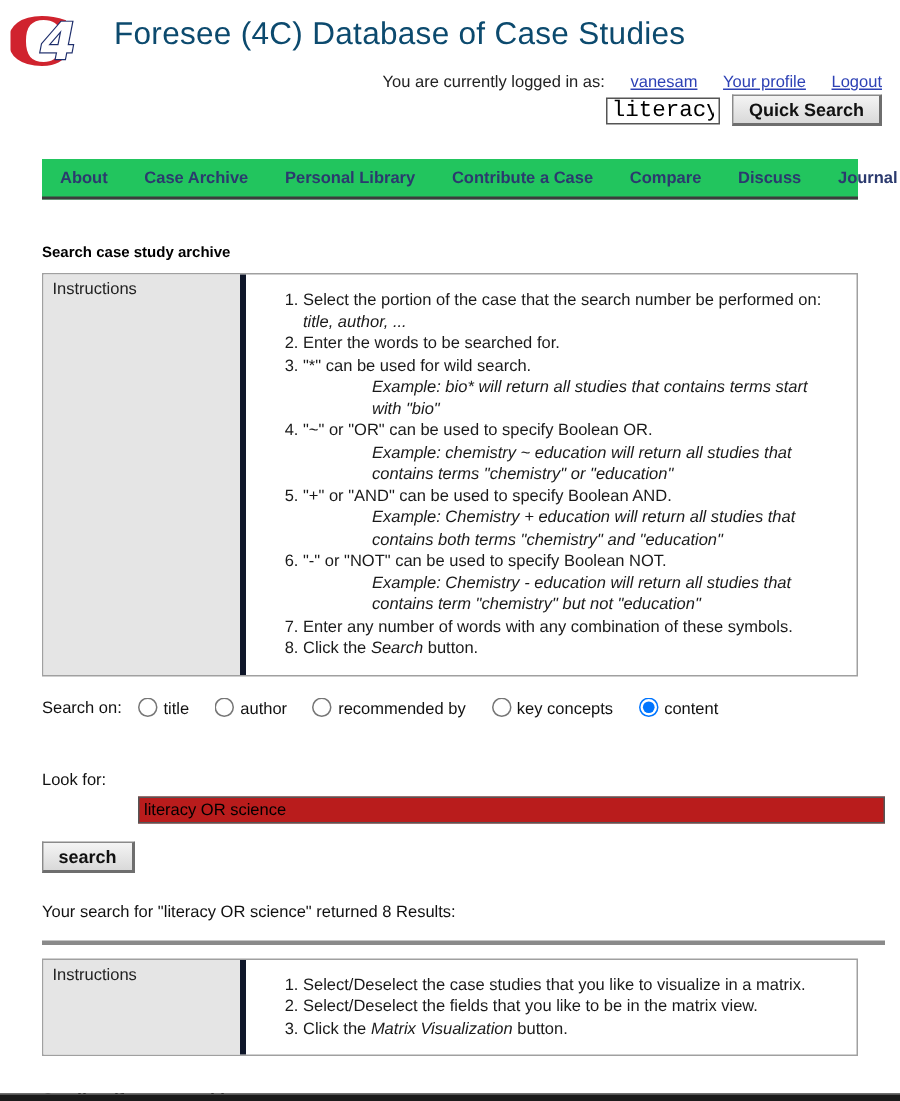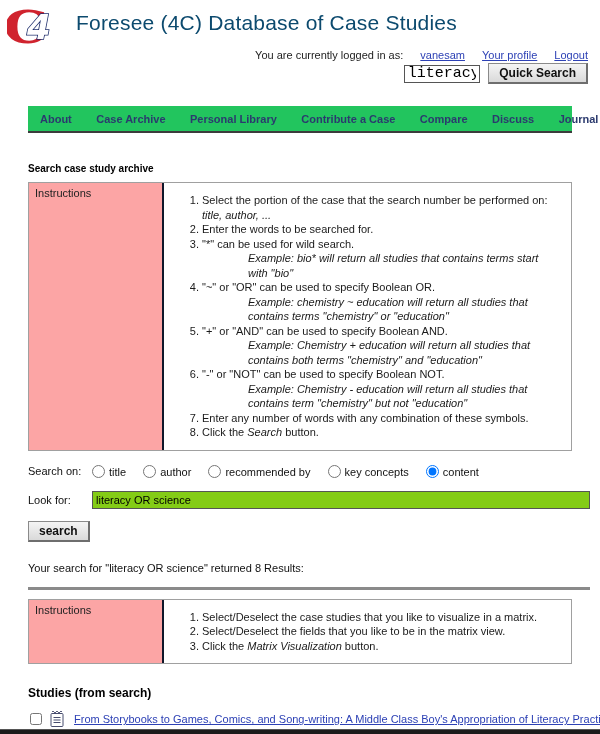--- a/index.html
+++ b/index.html
@@ -57,42 +57,42 @@
   }
 
   
   .page-heading { margin: 30px 0 0 28px; font-size: 10px; font-weight: bold; color: #000; }
 
   .instructions-box {
     display: flex; margin: 8px 28px 0 28px;
     border: 1px solid #a0a0a0; background: #fff;
   }
   .instructions-label {
-    width: 135px; flex: 0 0 135px; background: #fca5a5;
-    border-right: 2px solid #0f172a;
+    width: 135px; flex: 0 0 135px; background: #e5e5e5;
+    border-right: 4px solid #0f172a;
     font-size: 11px; color: #222; padding: 4px 6px;
   }
   .instructions-body { flex: 1; padding: 8px 10px 8px 6px; }
   .instructions-body ol {
     font-size: 11px; line-height: 1.32; color: #1a1a1a;
     margin: 2px 0 2px 0; padding-left: 32px;
   }
   .instructions-body li { margin: 0; }
   .example { font-style: italic; margin-left: 46px; }
   .instructions-body i { font-style: italic; }
 
   .form-row { margin: 0 0 0 28px; font-size: 11px; color: #111; }
   .row-search-on { margin-top: 14px; display: flex; align-items: center; }
   .row-label { display: inline-block; width: 64px; }
   .radio-group label { margin-right: 14px; }
   .radio-group input { vertical-align: -2px; margin-right: 4px; }
   .row-look-for { margin-top: 13px; display: flex; align-items: center; }
   .look-for-input {
     width: 498px; height: 18px; border: 1px solid #555; font-size: 11px;
-    padding: 1px 3px; font-family: inherit; background: #84cc16;
+    padding: 1px 3px; font-family: inherit; background: #b91c1c; margin-top: 39px;
   }
   .search-btn { margin: 12px 0 0 28px; }
 
   .results-line { margin: 20px 0 0 28px; font-size: 11px; color: #111; }
 
   .divider {
     margin: 13px 10px 0 28px; height: 3px;
     background: #8a8a8a; border: none;
   }
   .box2 { margin-top: 9px; }

